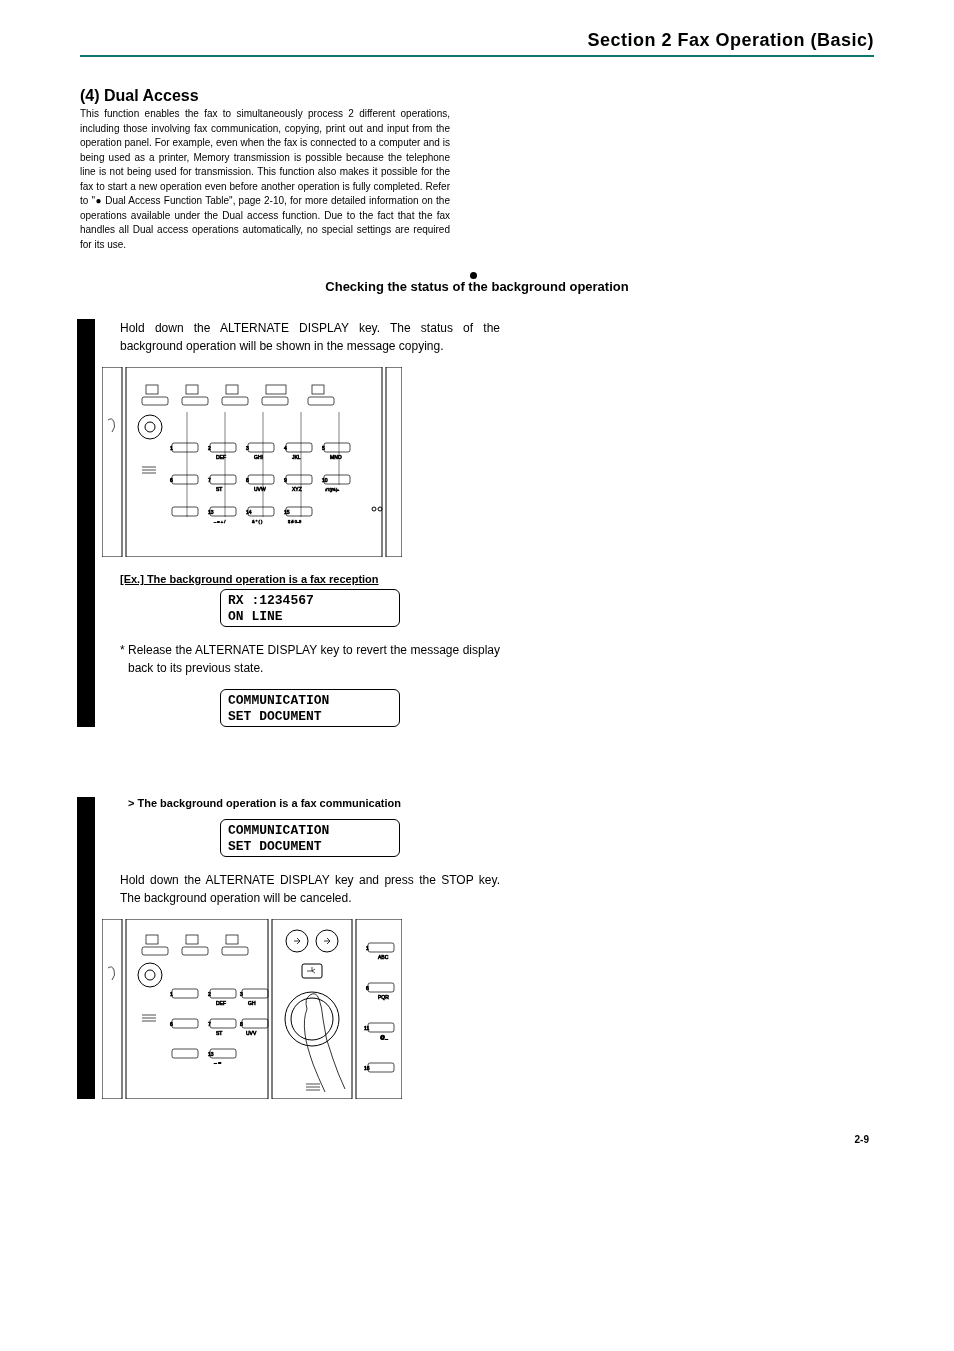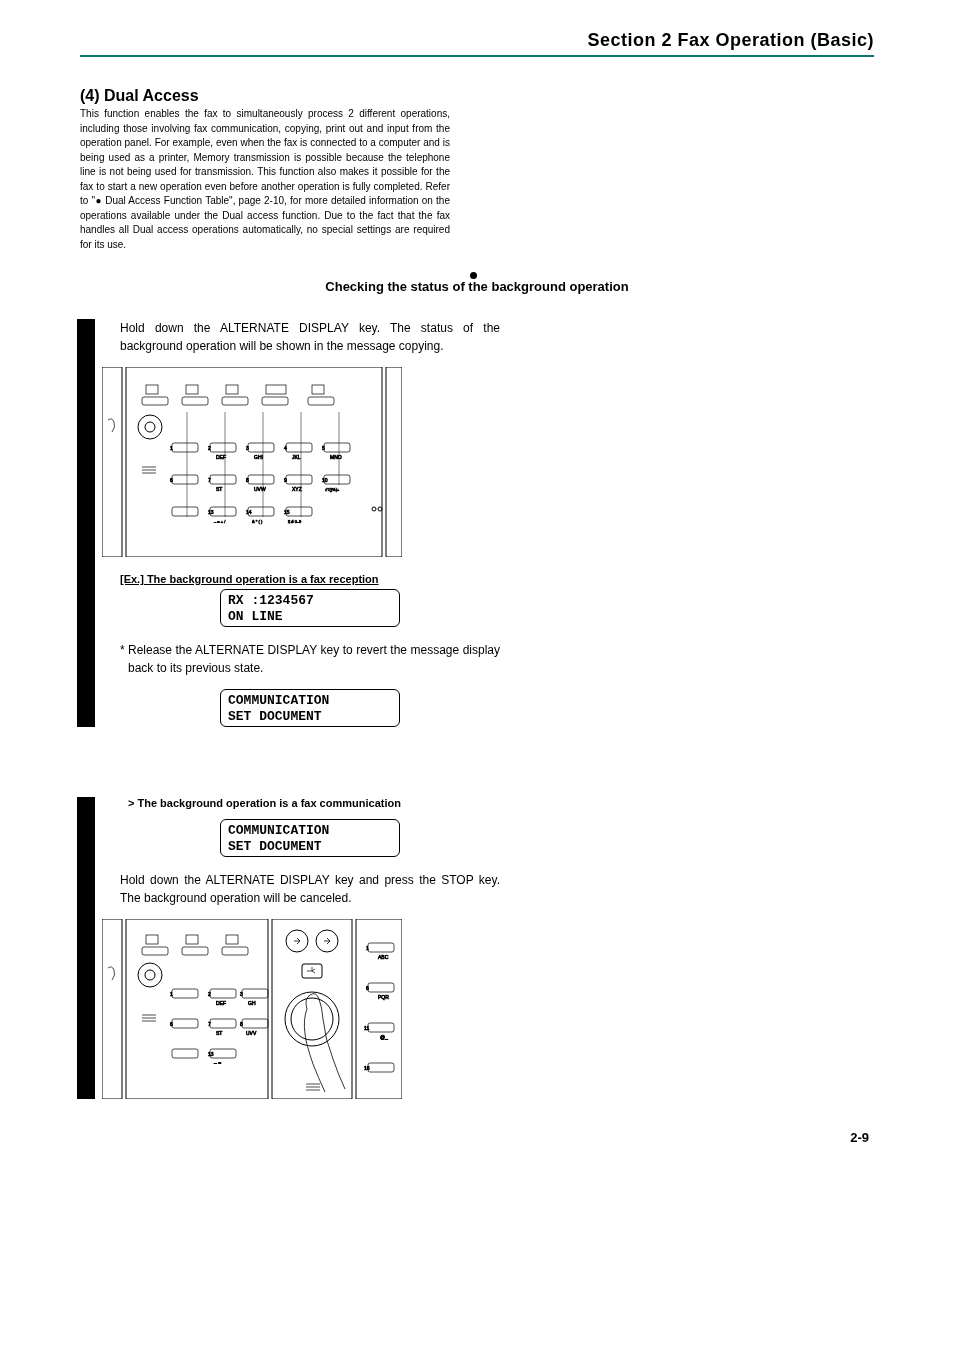--- a/index.html
+++ b/index.html
@@ -107,21 +107,21 @@
   .note-star { flex:none; width:8px; }
   .sub-gt {
     font-size: 11px;
     font-weight: bold;
     margin: 6px 0 10px 8px;
   }
   .page-num {
     position: absolute;
     bottom: 10px;
     right: 85px;
-    font-size: 13px;
+    font-size: 10px;
     font-weight: bold;
     text-align: center;
   }
   .content-block.first { margin-bottom: 70px; }
 </style>
 </head>
 <body>
 
 <div class="page">
 

